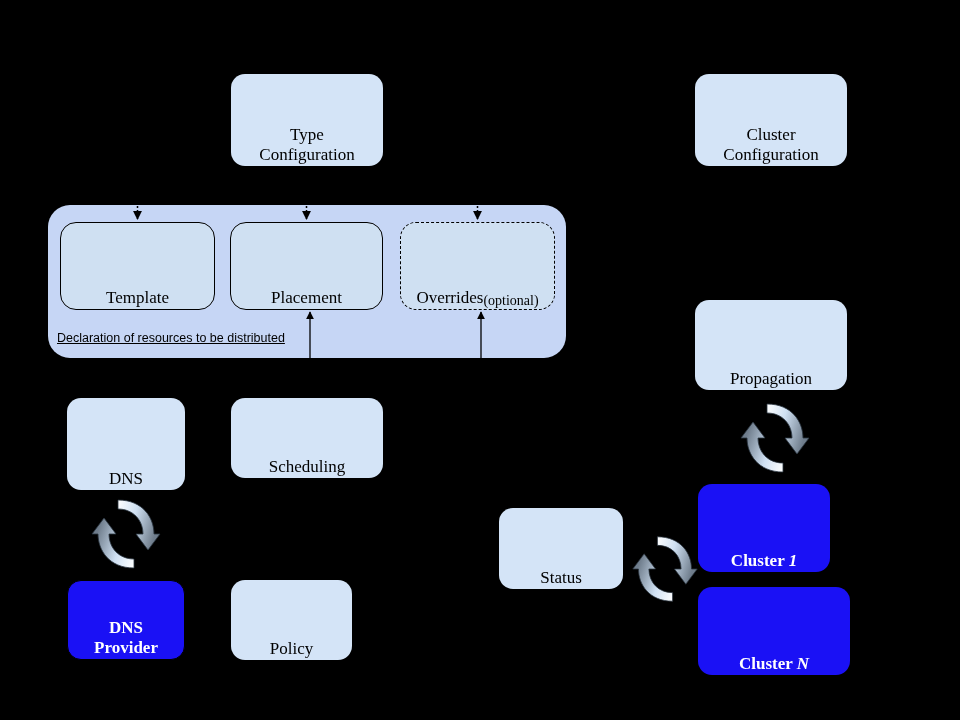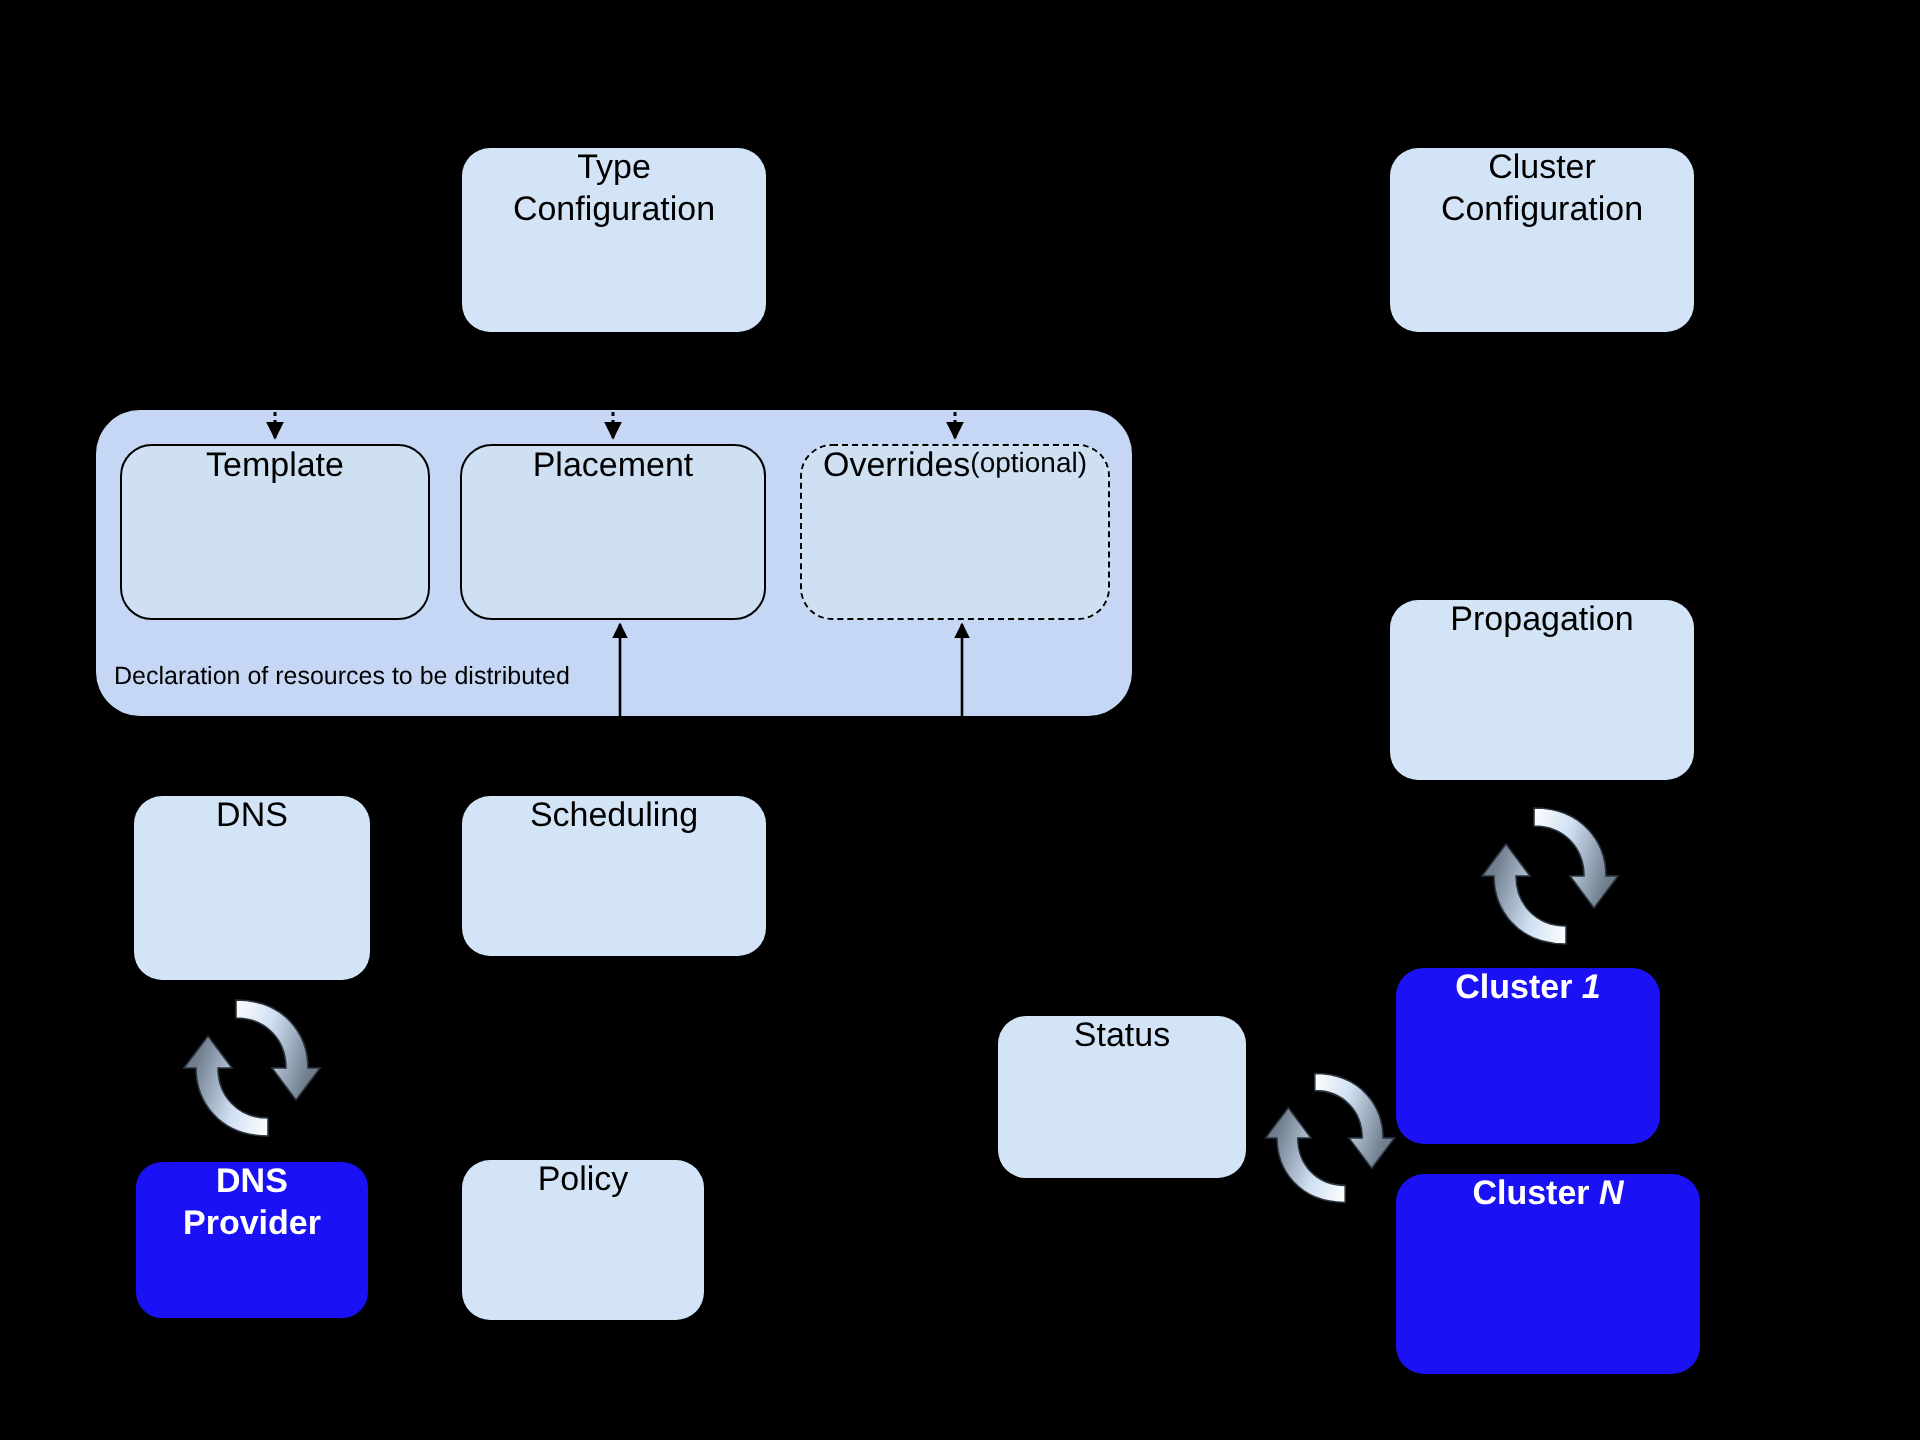--- a/index.html
+++ b/index.html
@@ -22,26 +22,27 @@
     width: 960px;
     height: 720px;
     background: #000000;
   }
 
   
   .node {
     position: absolute;
     box-sizing: border-box;
     display: flex;
-    align-items: flex-start;
+    align-items: flex-end;
     justify-content: center;
     text-align: center;
     line-height: 1.22;
     border-radius: 14px;
     z-index: 5;
+    font-family: Liberation Serif, serif;
   }
   .node .label {
     display: block;
     white-space: pre-line;
   }
 
   
   .node.light {
     background: #d4e4f7;
     color: #000000;
@@ -90,20 +91,21 @@
     background: #c6d6f5;
     border-radius: 22px;
     z-index: 2;
   }
   #group-caption {
     position: absolute;
     font-size: 12.5px;
     color: #000000;
     white-space: nowrap;
     z-index: 6;
+    text-decoration: underline;
   }
 
   
   #links {
     position: absolute;
     left: 0; top: 0;
     width: 960px;
     height: 720px;
     z-index: 4;
     pointer-events: none;
@@ -189,21 +191,21 @@
   </div>
 
   <div class="node light" style="left:695px; top:300px; width:152px; height:90px;">
     <span class="label">Propagation</span>
   </div>
 
   <div class="node blue noborder" style="left:698px; top:484px; width:132px; height:88px;">
     <span class="label"><span>Cluster </span><span class="ital">1</span></span>
   </div>
 
-  <div class="node blue noborder" style="left:698px; top:587px; width:152px; height:100px;">
+  <div class="node blue noborder" style="left:698px; top:587px; width:152px; height:88px;">
     <span class="label"><span>Cluster </span><span class="ital">N</span></span>
   </div>
 
   <svg class="sync" style="left:88px; top:492px;" width="76" height="84" viewBox="0 0 76 84" xmlns="http://www.w3.org/2000/svg">
     <defs>
       <linearGradient id="gradA" x1="0" y1="0" x2="1" y2="0.35">
         <stop offset="0%" stop-color="#ffffff"></stop>
         <stop offset="45%" stop-color="#cfe0f2"></stop>
         <stop offset="100%" stop-color="#6f7d8c"></stop>
       </linearGradient>

